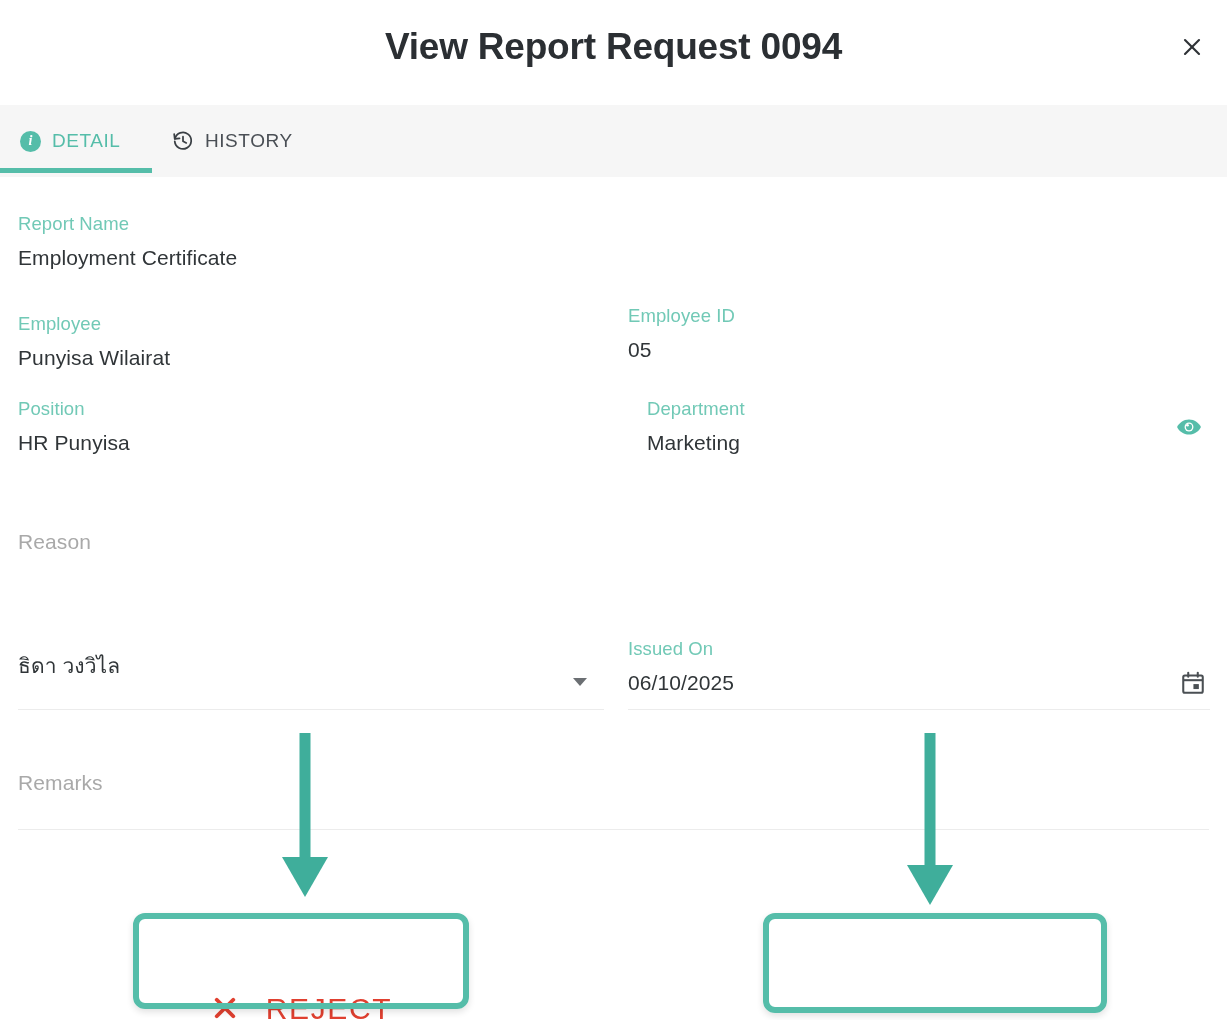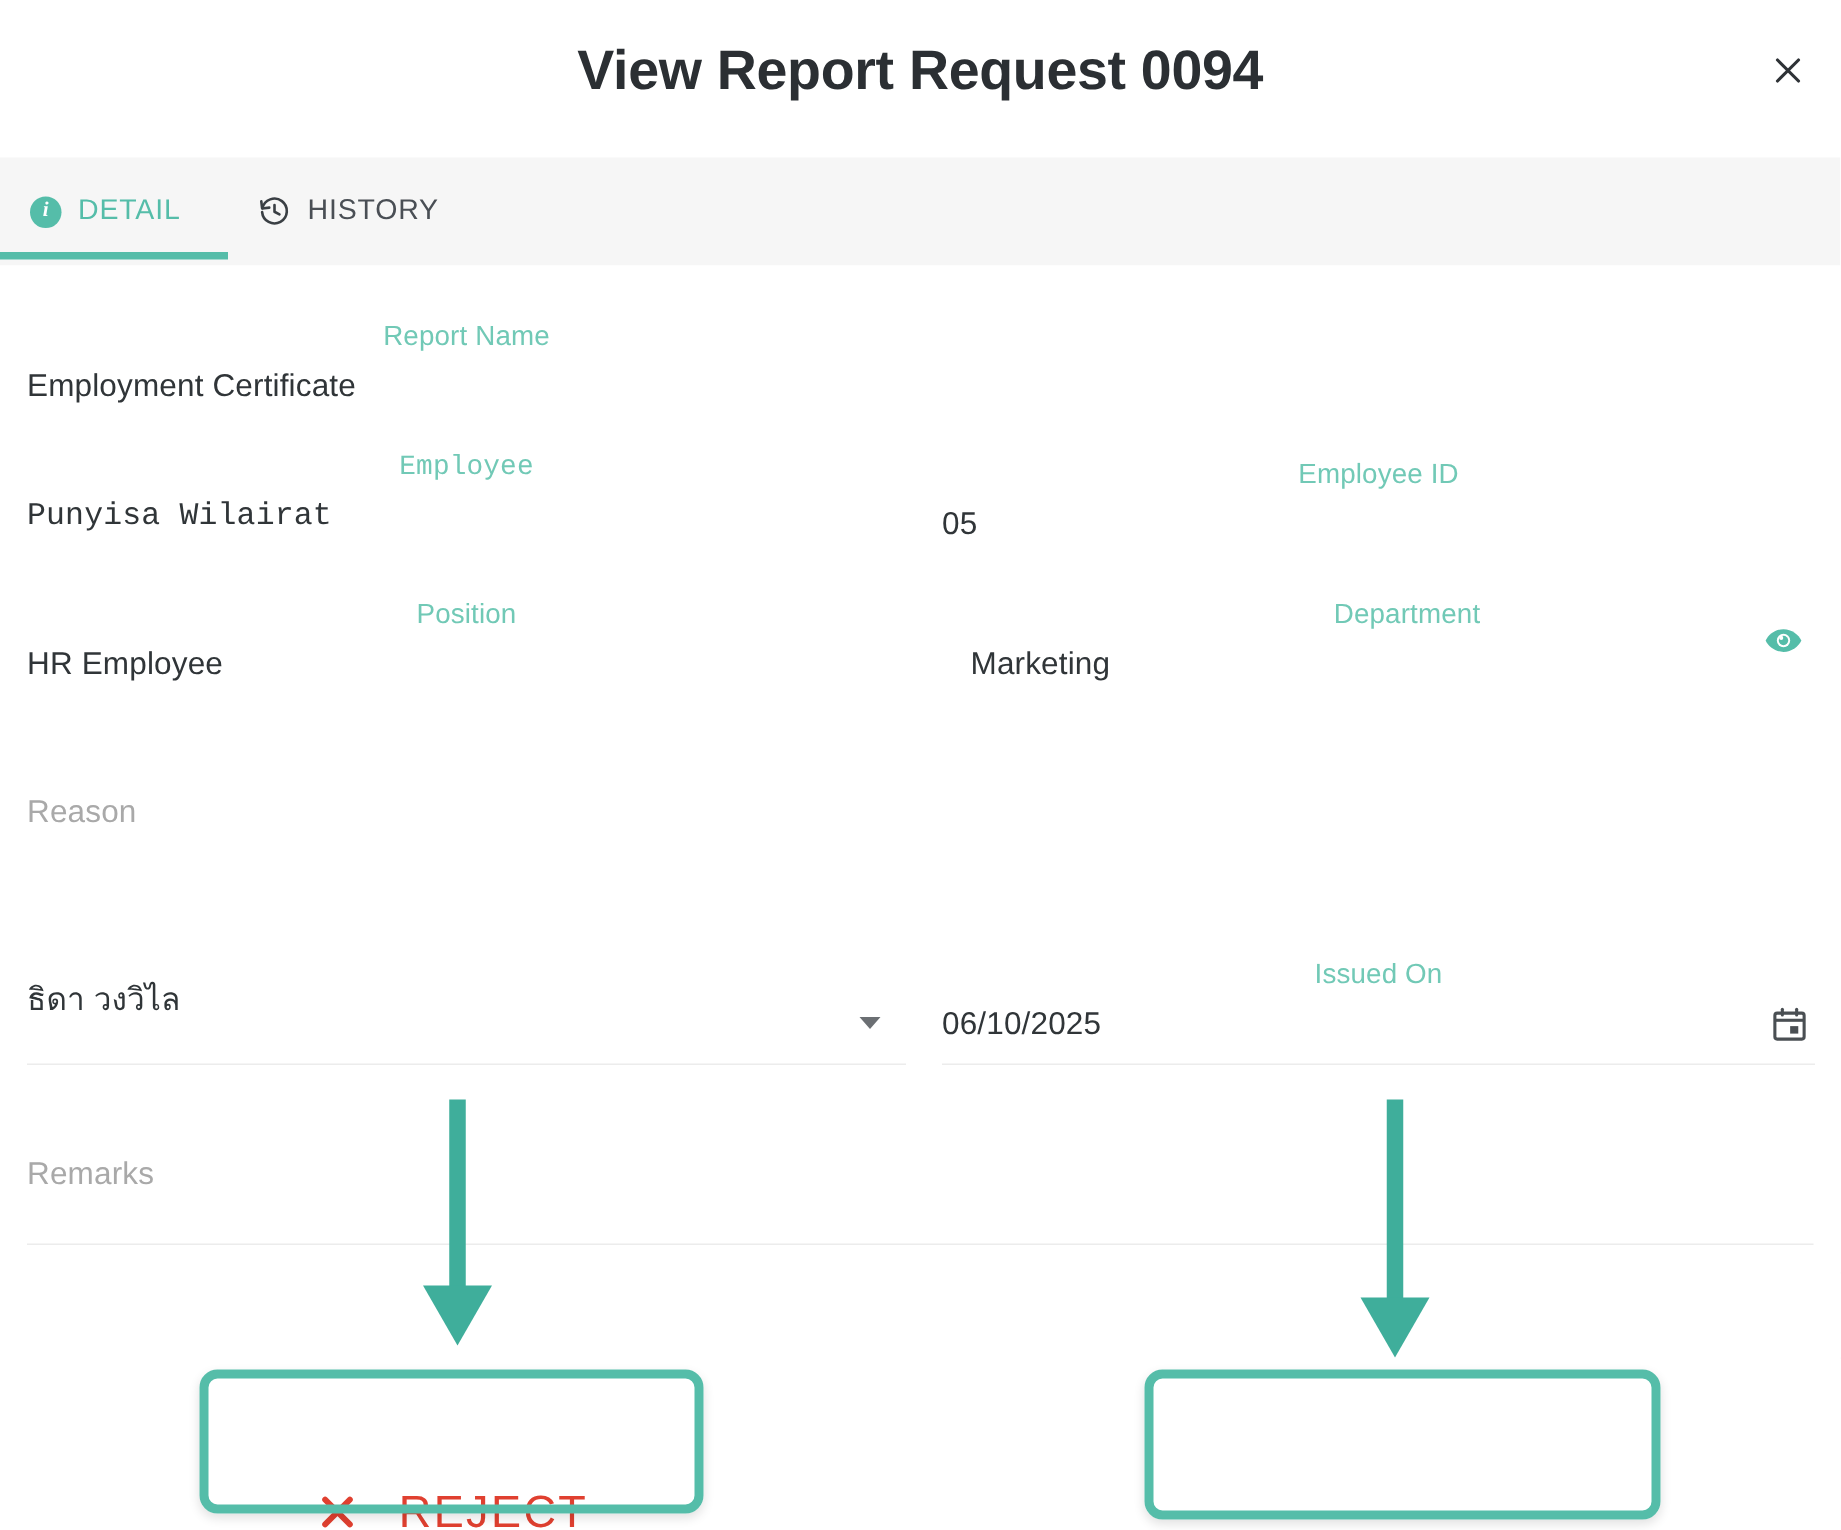--- a/index.html
+++ b/index.html
@@ -112,21 +112,20 @@
   }
 
   .field {
     position: absolute;
   }
   .field-label {
     font-size: 18.5px;
     color: #71c9b6;
     letter-spacing: 0.1px;
     white-space: nowrap;
-    text-align: center;
   }
   .field-value {
     font-size: 21px;
     color: #303538;
     letter-spacing: 0.1px;
     white-space: nowrap;
     margin-top: 11px;
   }
   .field-placeholder {
     font-size: 21px;
@@ -301,32 +300,32 @@
       <span>
         <svg width="26" height="26" viewBox="0 0 24 24">
           <path d="M12 5C6.9 5 2.7 8.3 1 12c1.7 3.7 5.9 7 11 7s9.3-3.3 11-7c-1.7-3.7-5.9-7-11-7z" fill="#55bda9"></path>
           <circle cx="12" cy="12" r="4.1" fill="#ffffff"></circle>
           <circle cx="12" cy="12" r="2.9" fill="#55bda9"></circle>
           <circle cx="10.6" cy="10.4" r="1.25" fill="#ffffff"></circle>
         </svg>
       </span>
     </div>
 
-    <div class="field col-left" style="top:124px;font-family:Liberation Mono, monospace;">
+    <div class="field col-left" style="top:136px;">
       <div class="field-label">Employee</div>
       <div class="field-value">Punyisa Wilairat</div>
     </div>
     <div class="field col-right" style="top:128px;">
       <div class="field-label">Employee ID</div>
       <div class="field-value">05</div>
     </div>
 
     <div class="field col-left" style="top:221px;">
       <div class="field-label">Position</div>
-      <div class="field-value">HR Employee</div>
+      <div class="field-value">HR Punyisa</div>
     </div>
     <div class="field col-right" style="top:221px;margin-left:19px;">
       <div class="field-label">Department</div>
       <div class="field-value">Marketing</div>
     </div>
 
     <div class="field col-left" style="top:353px;">
       <div class="field-placeholder">Reason</div>
     </div>
 

